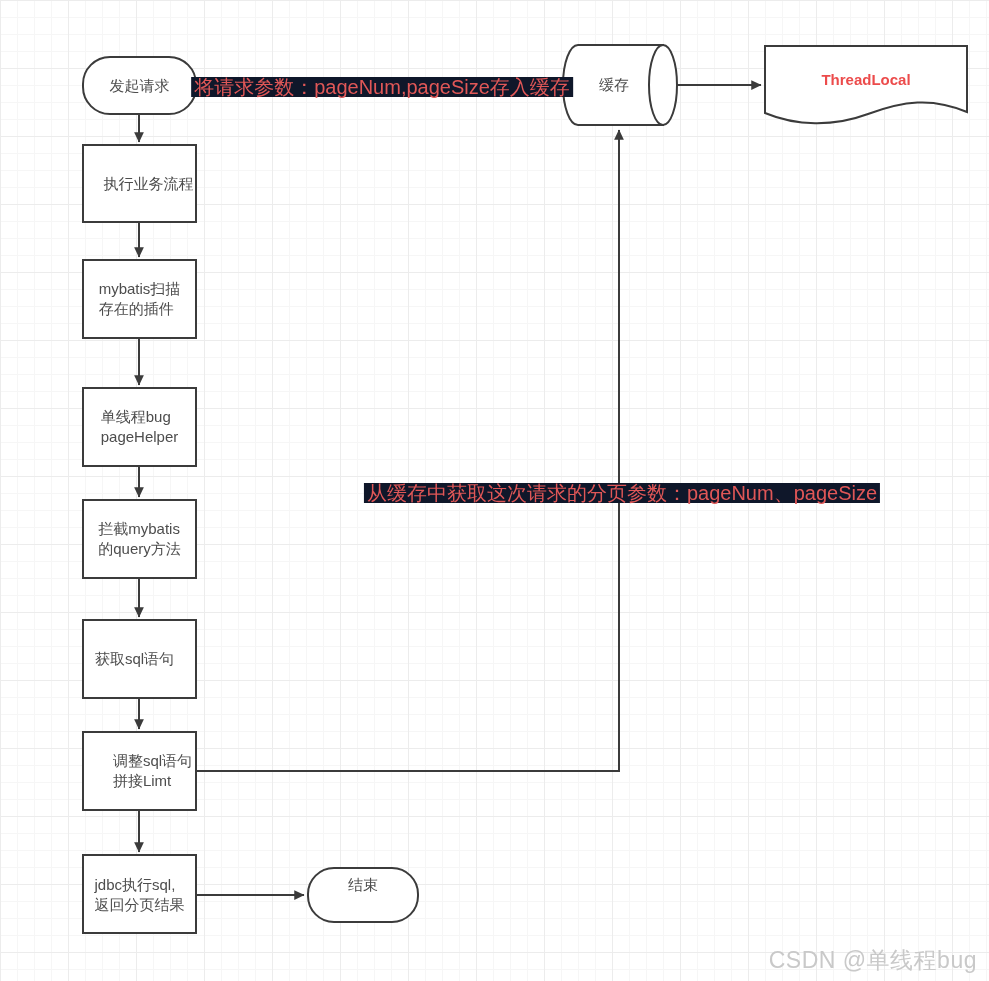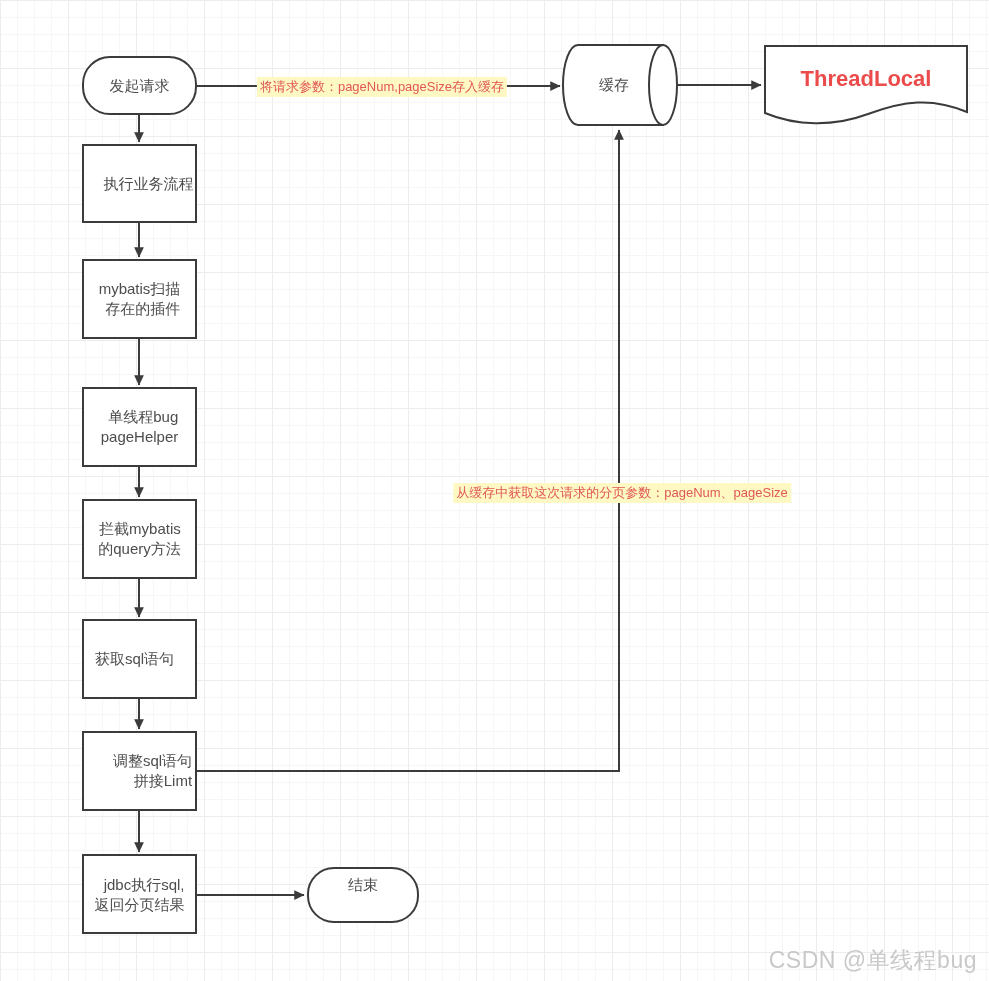--- a/index.html
+++ b/index.html
@@ -13,31 +13,31 @@
       linear-gradient(to right, var(--grid-minor,#f6f6f6) 1px, transparent 1px),
       linear-gradient(to bottom, var(--grid-minor,#f6f6f6) 1px, transparent 1px);
     background-size:68px 68px,68px 68px,17px 17px,17px 17px;
   }
   #diagram-svg{position:absolute;left:0;top:0;}
   .shape{fill:#ffffff;stroke:var(--stroke,#3b3b3b);stroke-width:2;}
   .edge{fill:none;stroke:var(--stroke,#3b3b3b);stroke-width:2;}
   #arrowhead path{fill:var(--stroke,#3b3b3b);}
   .node-label{
     position:absolute;display:flex;align-items:center;justify-content:center;
-    text-align:right;color:var(--node-text,#4d4d4d);font-size:15px;line-height:20px;
+    text-align:left;color:var(--node-text,#4d4d4d);font-size:15px;line-height:20px;
     white-space:pre-line;pointer-events:none;
   }
   .edge-label{
     position:absolute;transform:translateX(-50%);
-    background:#fef9c3;color:var(--label-red,#e05757);
-    font-size:13px;line-height:18px;white-space:nowrap;padding:1px 3px;
+    background:#0f172a;color:var(--label-red,#e05757);
+    font-size:20px;line-height:18px;white-space:nowrap;padding:1px 3px;
   }
   .threadlocal-label{
     position:absolute;display:flex;align-items:center;justify-content:center;
-    color:var(--threadlocal-red,#ec4b4b);font-size:22px;font-weight:bold;
+    color:var(--threadlocal-red,#ec4b4b);font-size:15px;font-weight:bold;
   }
   .watermark{
     position:absolute;right:12px;bottom:5px;
     color:var(--watermark-gray,#c9c9c9);font-size:23px;letter-spacing:.5px;
   }
 </style>
 </head>
 <body>
 
 <svg id="diagram-svg" width="989" height="981" viewBox="0 0 989 981">

